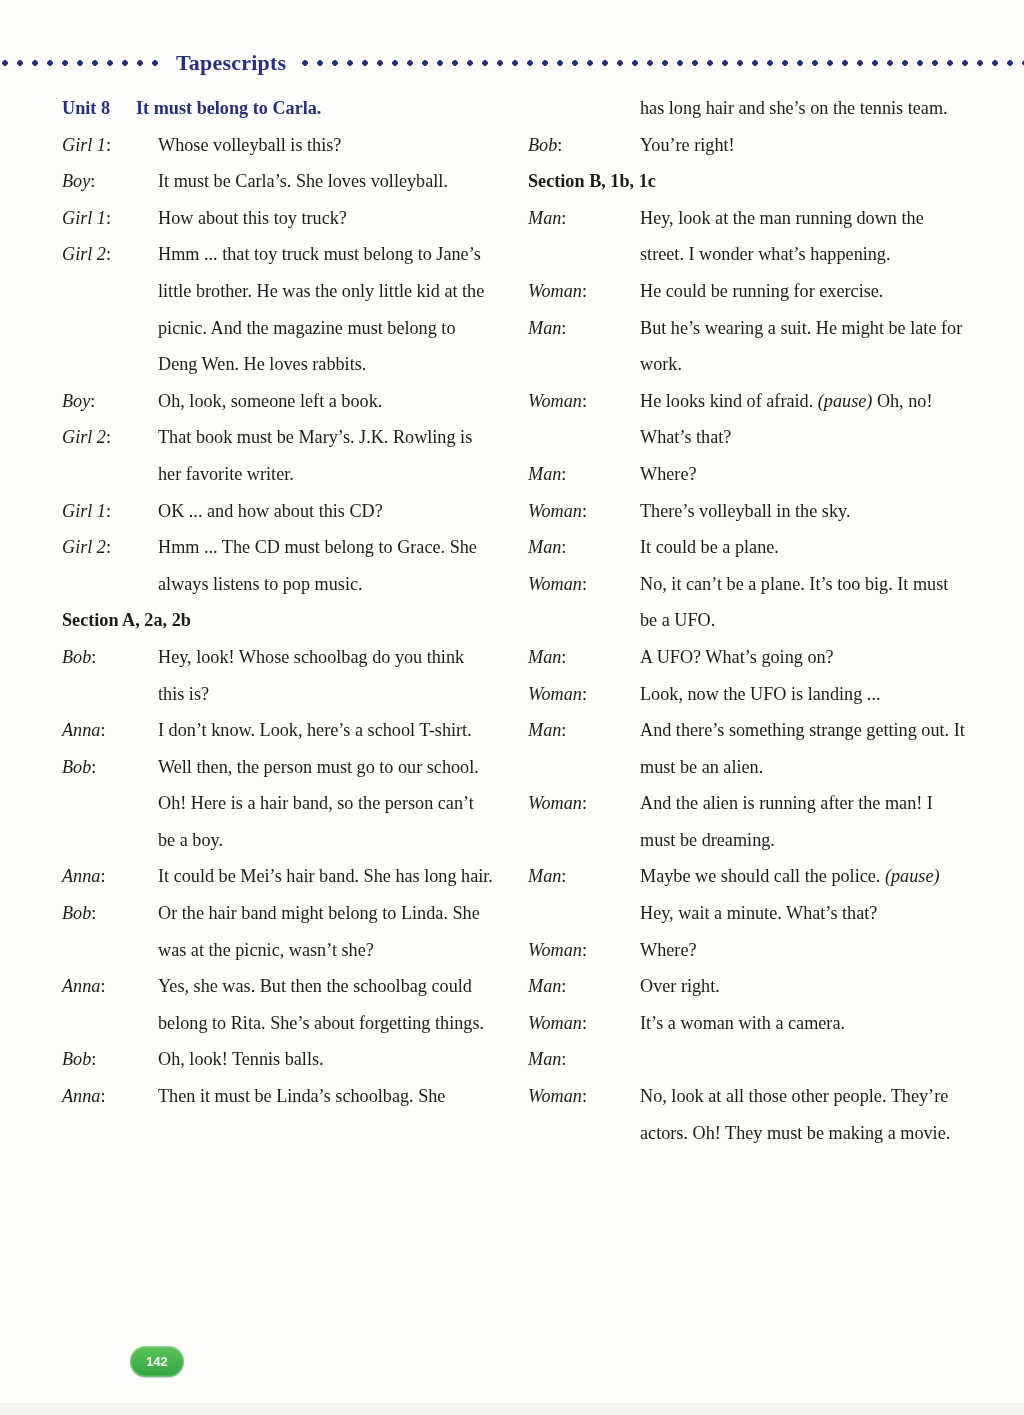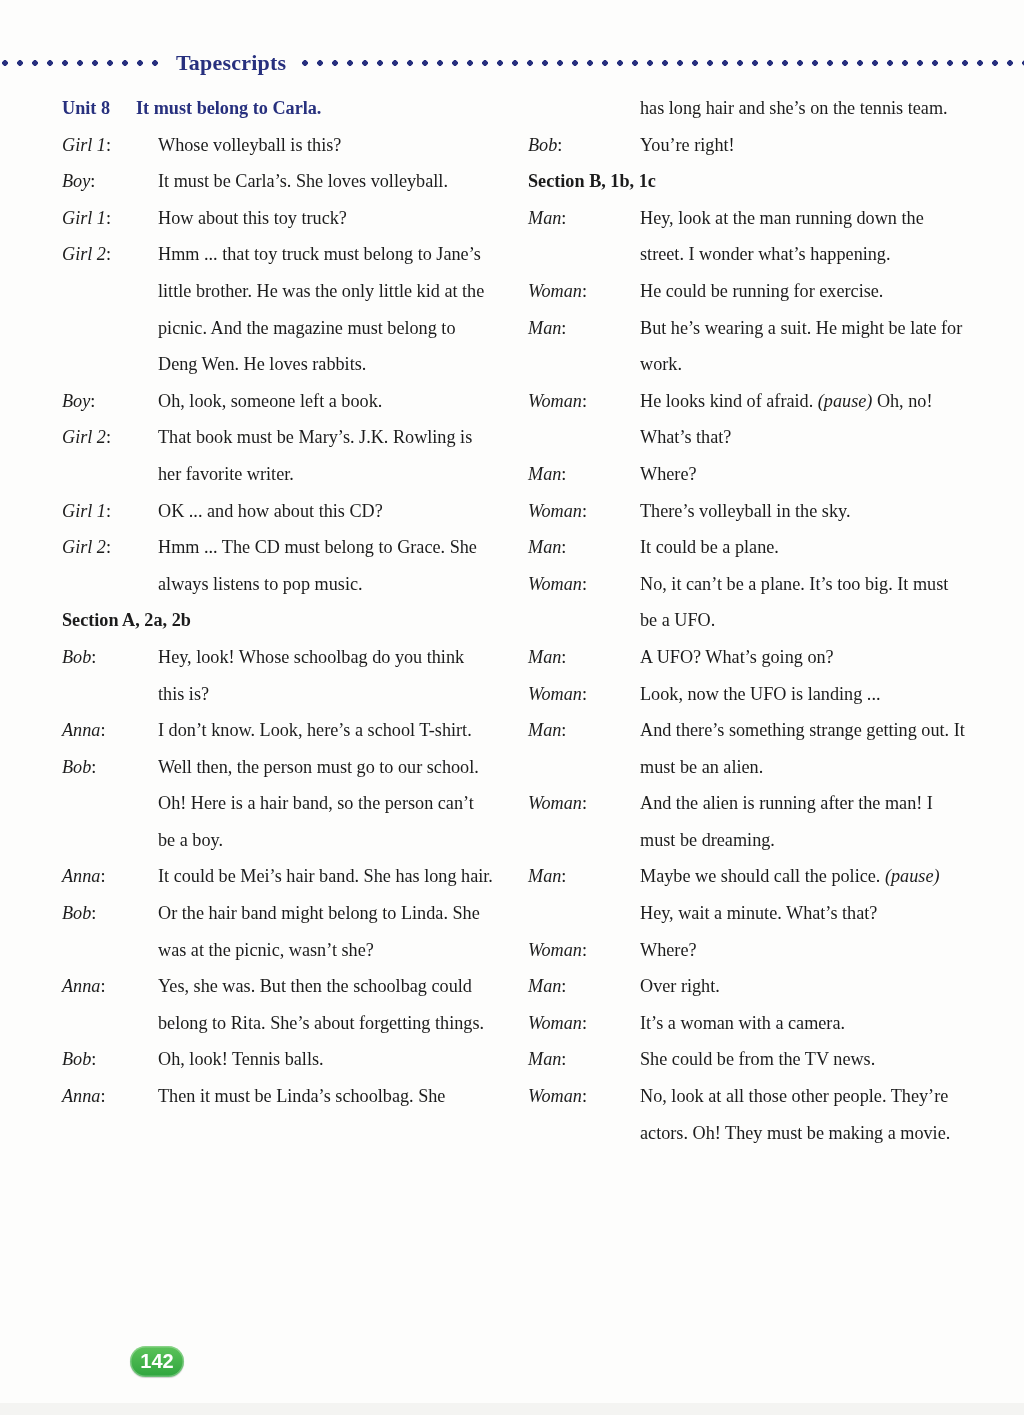--- a/index.html
+++ b/index.html
@@ -59,21 +59,21 @@
   .page-pill {
     position: absolute;
     left: 130px; top: 1346px;
     min-width: 54px; height: 31px;
     padding: 0 6px;
     box-sizing: border-box;
     background: linear-gradient(180deg, #5cc35a, #2fa53e);
     border-radius: 16px;
     color: #ffffff;
     font-weight: bold;
-    font-size: 20px;
+    font-size: 13px;
     font-family: "Liberation Sans", sans-serif;
     display: flex; align-items: center; justify-content: center;
     box-shadow: inset 0 0 0 1.5px rgba(255,255,255,0.28), 0 1px 1px rgba(0,0,0,0.18);
   }
 </style>
 </head>
 <body>
 
 <div class="page">
 
@@ -227,21 +227,20 @@
           <div class="dialogue-row">
             <span class="speaker"><span>Man</span><span class="colon">:</span></span>
             <span class="speech">Over right.</span>
           </div>
           <div class="dialogue-row">
             <span class="speaker"><span>Woman</span><span class="colon">:</span></span>
             <span class="speech">It’s a woman with a camera.</span>
           </div>
           <div class="dialogue-row">
             <span class="speaker"><span>Man</span><span class="colon">:</span></span>
-            <span class="speech">She could be from the TV news.</span>
           </div>
           <div class="dialogue-row">
             <span class="speaker"><span>Woman</span><span class="colon">:</span></span>
             <span class="speech">No, look at all those other people. They’re actors. Oh! They must be making a movie.</span>
           </div>
         </div>
     </div>
   </div>
 
   <div class="page-pill">142</div>

